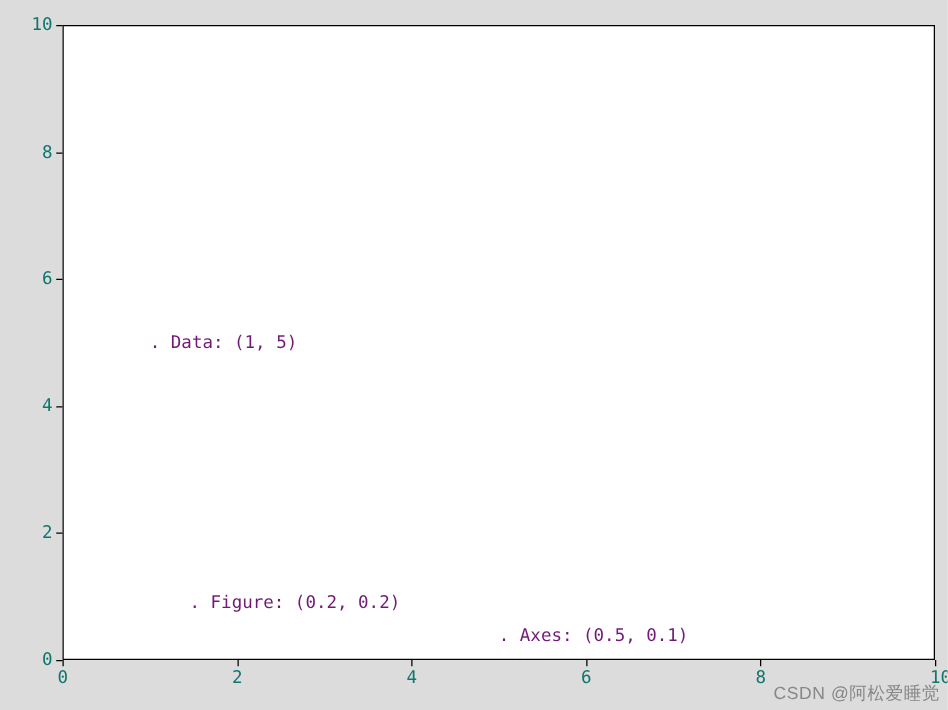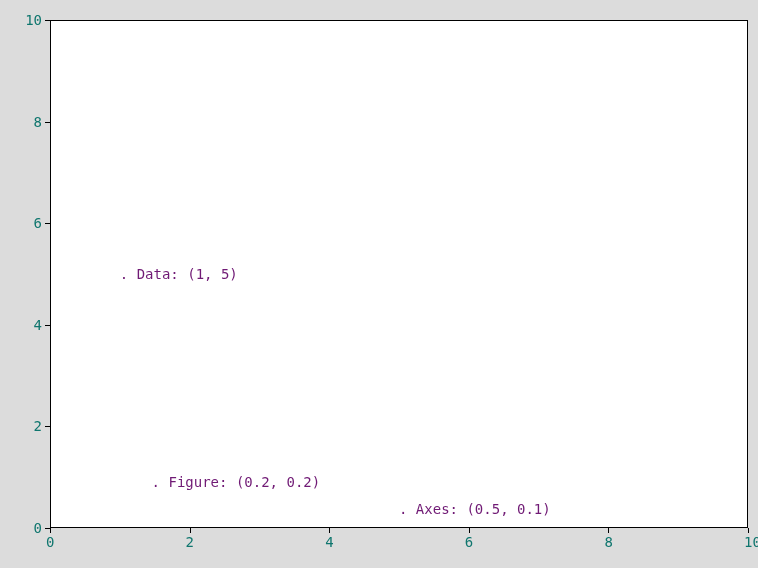--- a/index.html
+++ b/index.html
@@ -87,13 +87,14 @@
       <div class="y-tick" style="top: 121.6px; left: 45px; width: 5px;"></div>
       <div class="tick-label" style="right: 716px; top: 113.6px;">8</div>
       <div class="y-tick" style="top: 20px; left: 45px; width: 5px;"></div>
       <div class="tick-label" style="right: 716px; top: 12px;">10</div>
     </div>
   <div id="annotations-layer">
       <div class="annotation" style="left: 119.8px; top: 266px;">. Data: (1, 5)</div>
       <div class="annotation" style="left: 151.6px; top: 446.4px; margin-top: 28px;">. Figure: (0.2, 0.2)</div>
       <div class="annotation" style="left: 399px; top: 469.2px; margin-top: 32px;">. Axes: (0.5, 0.1)</div>
     </div>
+  <div class="watermark">CSDN @阿松爱睡觉</div>
 </div>
 
 </body></html>

